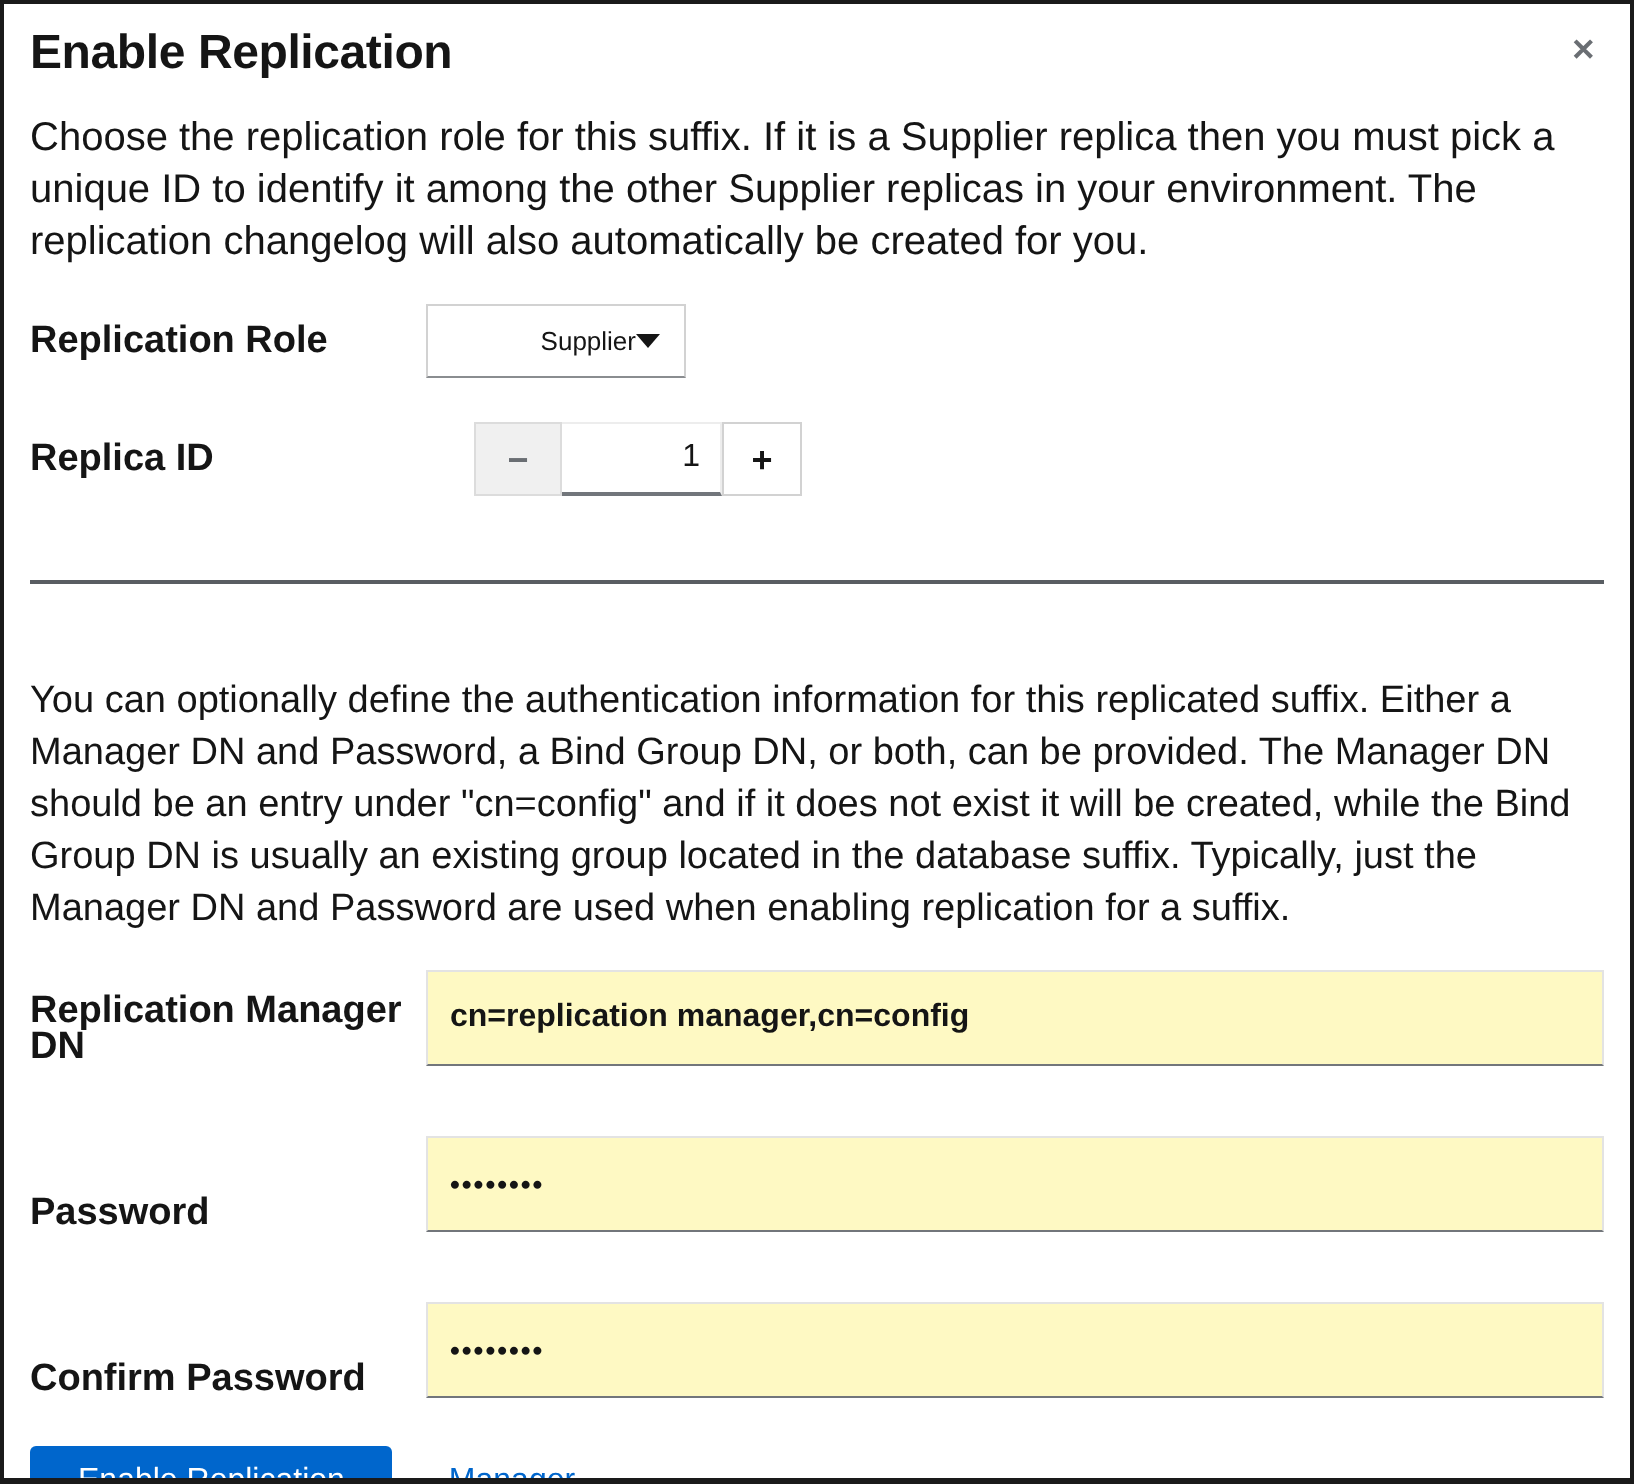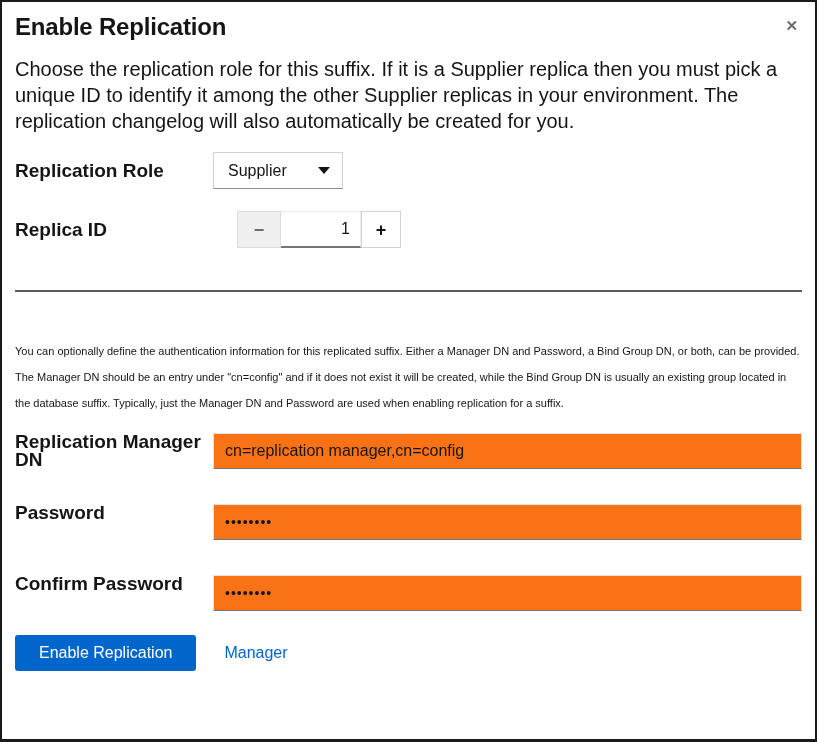--- a/index.html
+++ b/index.html
@@ -15,36 +15,36 @@
     overflow: hidden;
   }
   .modal-header { display: flex; justify-content: space-between; align-items: flex-start; }
   .modal-title { margin: 0; font-size: 24px; font-weight: 600; letter-spacing: -0.2px; line-height: 30px; }
   .close-btn {
     background: none; border: none; cursor: pointer;
     color: #6a6e73; font-size: 15px; font-weight: 700;
     padding: 6px 4px 0 0; line-height: 1; font-family: "Liberation Sans", sans-serif;
   }
   .intro-text { margin: 14px 0 0 0; font-size: 20px; line-height: 26px; }
-  .auth-text  { margin: 46px 0 0 0; font-size: 11px; line-height: 26px; }
+  .auth-text  { margin: 46px 0 0 0; font-size: 19px; line-height: 26px; }
 
   .form-row { display: flex; align-items: center; }
   .form-label { flex: none; width: 198px; font-size: 19px; font-weight: 700; line-height: 18px; }
 
   .row-role { margin-top: 18px; }
   .row-replica { margin-top: 22px; gap: 24px; }
 
   
   .select-toggle {
     width: 130px; height: 37px;
-    display: flex; align-items: center; justify-content: space-between;
+    display: flex; align-items: center; justify-content: flex-end;
     padding: 0 12px 0 14px;
     background: #fff;
     border: 1px solid #d2d2d2; border-bottom-color: #8a8d90;
-    font-size: 16px; cursor: pointer; font-family: "Liberation Sans", sans-serif; color: #151515;
+    font-size: 13px; cursor: pointer; font-family: "Liberation Sans", sans-serif; color: #151515;
   }
   .caret-down {
     width: 0; height: 0;
     border-left: 6px solid transparent; border-right: 6px solid transparent;
     border-top: 7px solid #151515;
   }
 
   
   .number-input { display: flex; height: 37px; }
   .spin-btn {
@@ -61,28 +61,29 @@
     border: 1px solid #d2d2d2;
   }
   .replica-input {
     width: 80px; text-align: right; font-size: 16px; padding: 0 10px;
     border: 1px solid #ededed; border-bottom: 2px solid #72767b; border-left: none;
     color: #151515; font-family: "Liberation Sans", sans-serif;
   }
 
   .section-divider { border: none; border-top: 2px solid #595d62; margin: 42px 0 0 0; }
 
-  .field-row { display: flex; align-items: flex-start; }
+  .field-row { display: flex; align-items: flex-end; }
   .row-manager { margin-top: 17px; }
   .row-pass, .row-confirm, .row-bindgroup { margin-top: 35px; }
   .text-input {
-    flex: 1; height: 36px; min-width: 0;
+    flex: 1; height: 48px; min-width: 0;
     border: 1px solid #e3e3e3; border-bottom: 1px solid #72767b;
-    font-size: 16px; padding: 0 11px; color: #151515; background: #f97316;
+    font-size: 16px; padding: 0 11px; color: #151515; background: #fef9c3;
     font-family: "Liberation Sans", sans-serif;
+    font-weight: bold;
   }
   .password-input { font-size: 14px; letter-spacing: 1px; }
 
   .modal-footer { margin-top: 24px; display: flex; align-items: center; }
   .primary-btn {
     height: 36px; padding: 0 24px;
     background: #0066cc; color: #ffffff;
     border: none; border-radius: 3px;
     font-size: 16px; cursor: pointer; font-family: "Liberation Sans", sans-serif;
   }

